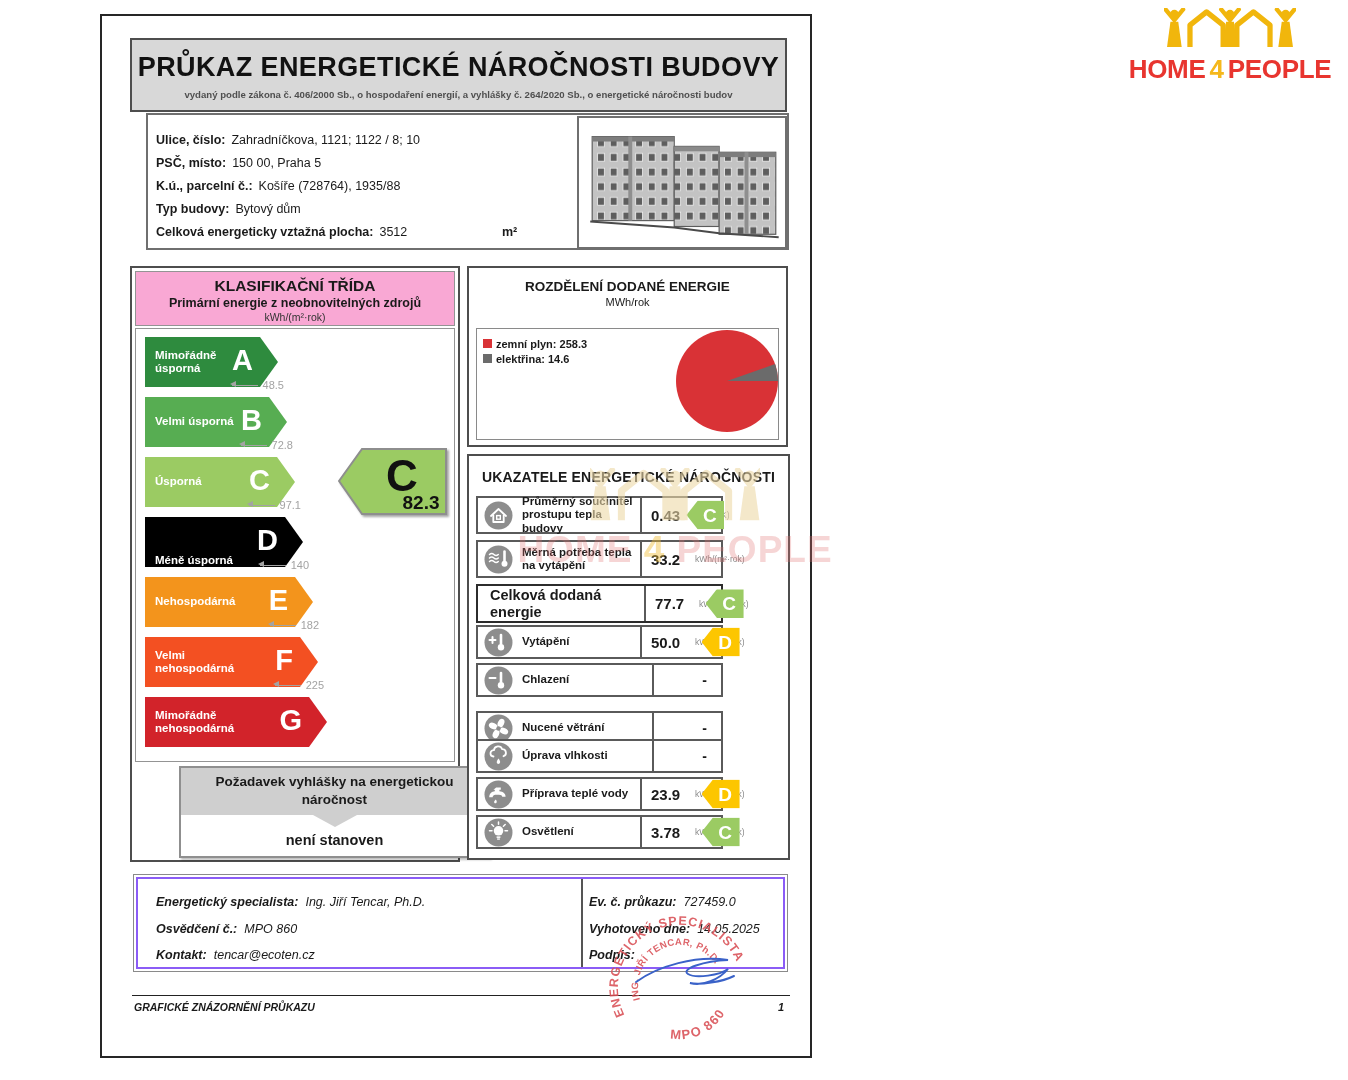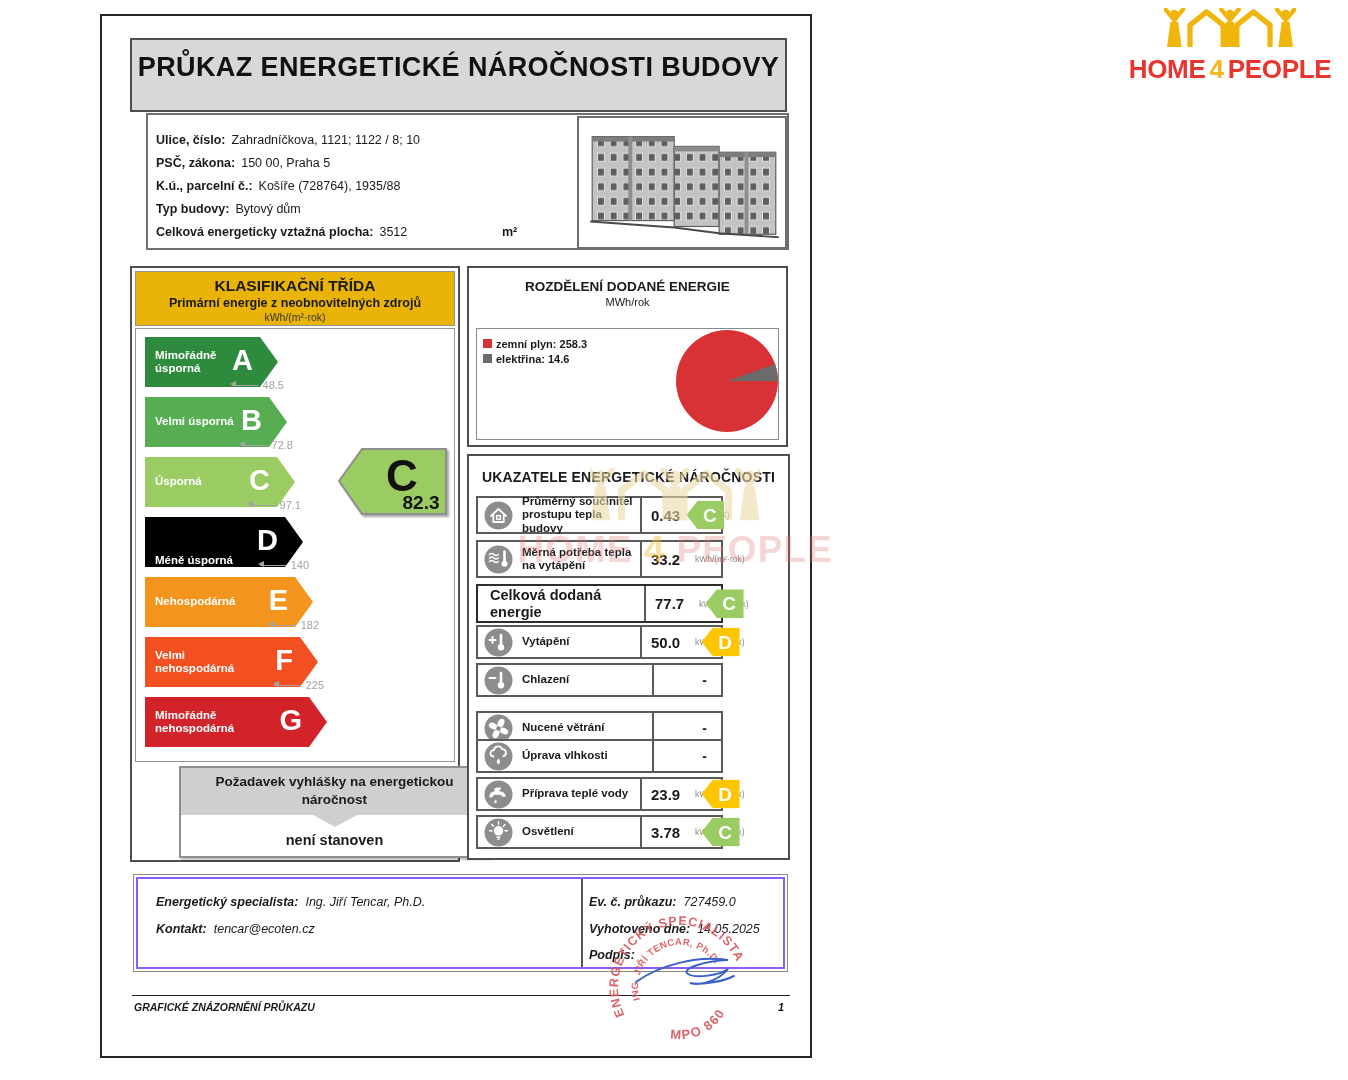--- a/index.html
+++ b/index.html
@@ -20,21 +20,21 @@
               border:2px solid #6f6f6f; padding:14px 0 0 8px; }
   .arow { font-size:12.5px; line-height:23px; position:relative; }
   .albl { font-weight:bold; margin-right:6px; }
   .aunit { position:absolute; left:346px; font-weight:bold; }
   .bld-box { position:absolute; left:475px; top:100px; width:210px; height:133px;
              border:2px solid #6f6f6f; background:#fff; padding:3px; }
 
   
   .panel { position:absolute; border:2px solid #4e4e4e; background:#fff; }
   .panel-cls { left:28px; top:250px; width:330px; height:596px; padding:3px; }
-  .cls-header { height:55px; background:#eab308; border:1px solid #949494; text-align:center; padding-top:5px; }
+  .cls-header { height:55px; background:#f9a8d4; border:1px solid #949494; text-align:center; padding-top:5px; }
   .cls-title { font-size:15.5px; font-weight:800; }
   .cls-sub   { font-size:12.5px; font-weight:800; margin-top:1px; }
   .cls-unit  { font-size:10.5px; color:#333; margin-top:1px; }
   .cls-body  { position:relative; border:1px solid #949494; margin-top:2px; height:434px; padding:8px 0 0 9px; }
   .srow { position:relative; height:50px; margin-bottom:10px; }
   .sarrow { height:50px; display:flex; align-items:center; position:relative;
             clip-path:polygon(0 0, calc(100% - 18px) 0, 100% 50%, calc(100% - 18px) 100%, 0 100%); }
   .slabel { padding-left:10px; width:108px; font-size:11.5px; font-weight:bold; color:#fff; line-height:1.15; }
   .sletter { position:absolute; right:25px; top:50%; transform:translateY(-55%);
              font-size:29px; font-weight:800; color:#fff; }
@@ -133,28 +133,29 @@
       <use href="#wm-person" x="57" y="0"></use>
       <use href="#wm-person" x="114" y="0"></use>
     </g>
   </defs>
 </svg>
 
 <div class="page">
 
   <div class="hdr-box">
     <div class="hdr-title">PRŮKAZ ENERGETICKÉ NÁROČNOSTI BUDOVY</div>
+    <div class="hdr-sub">vydaný podle zákona č. 406/2000 Sb., o hospodaření energií, a vyhlášky č. 264/2020 Sb., o energetické náročnosti budov</div>
   </div>
 
   <div class="addr-box">
     <div class="arow">
       <span class="albl">Ulice, číslo:</span><span>Zahradníčkova, 1121; 1122 / 8; 10</span>
     </div>
     <div class="arow">
-      <span class="albl">PSČ, zákona:</span><span>150 00, Praha 5</span>
+      <span class="albl">PSČ, místo:</span><span>150 00, Praha 5</span>
     </div>
     <div class="arow">
       <span class="albl">K.ú., parcelní č.:</span><span>Košíře (728764), 1935/88</span>
     </div>
     <div class="arow">
       <span class="albl">Typ budovy:</span><span>Bytový dům</span>
     </div>
     <div class="arow">
       <span class="albl">Celková energeticky vztažná plocha:</span><span>3512</span>
       <span class="aunit">m²</span>
@@ -448,20 +449,21 @@
         <span class="cls-arrow" style="background-color: rgb(155, 203, 99);">C</span>
       </div>
     </div>
   </div>
 
   <div class="spec-box">
     <div class="spec-in">
       <div class="spec-div"></div>
       <div class="spec-col l">
         <div><span class="slbl">Energetický specialista:</span><span>Ing. Jiří Tencar, Ph.D.</span></div>
+        <div><span class="slbl">Osvědčení č.:</span><span>MPO 860</span></div>
         <div><span class="slbl">Kontakt:</span><span>tencar@ecoten.cz</span></div>
       </div>
       <div class="spec-col r">
         <div><span class="slbl">Ev. č. průkazu:</span><span>727459.0</span></div>
         <div><span class="slbl">Vyhotoveno dne:</span><span>14.05.2025</span></div>
         <div><span class="slbl">Podpis:</span><span></span></div>
       </div>
     </div>
   </div>
 

